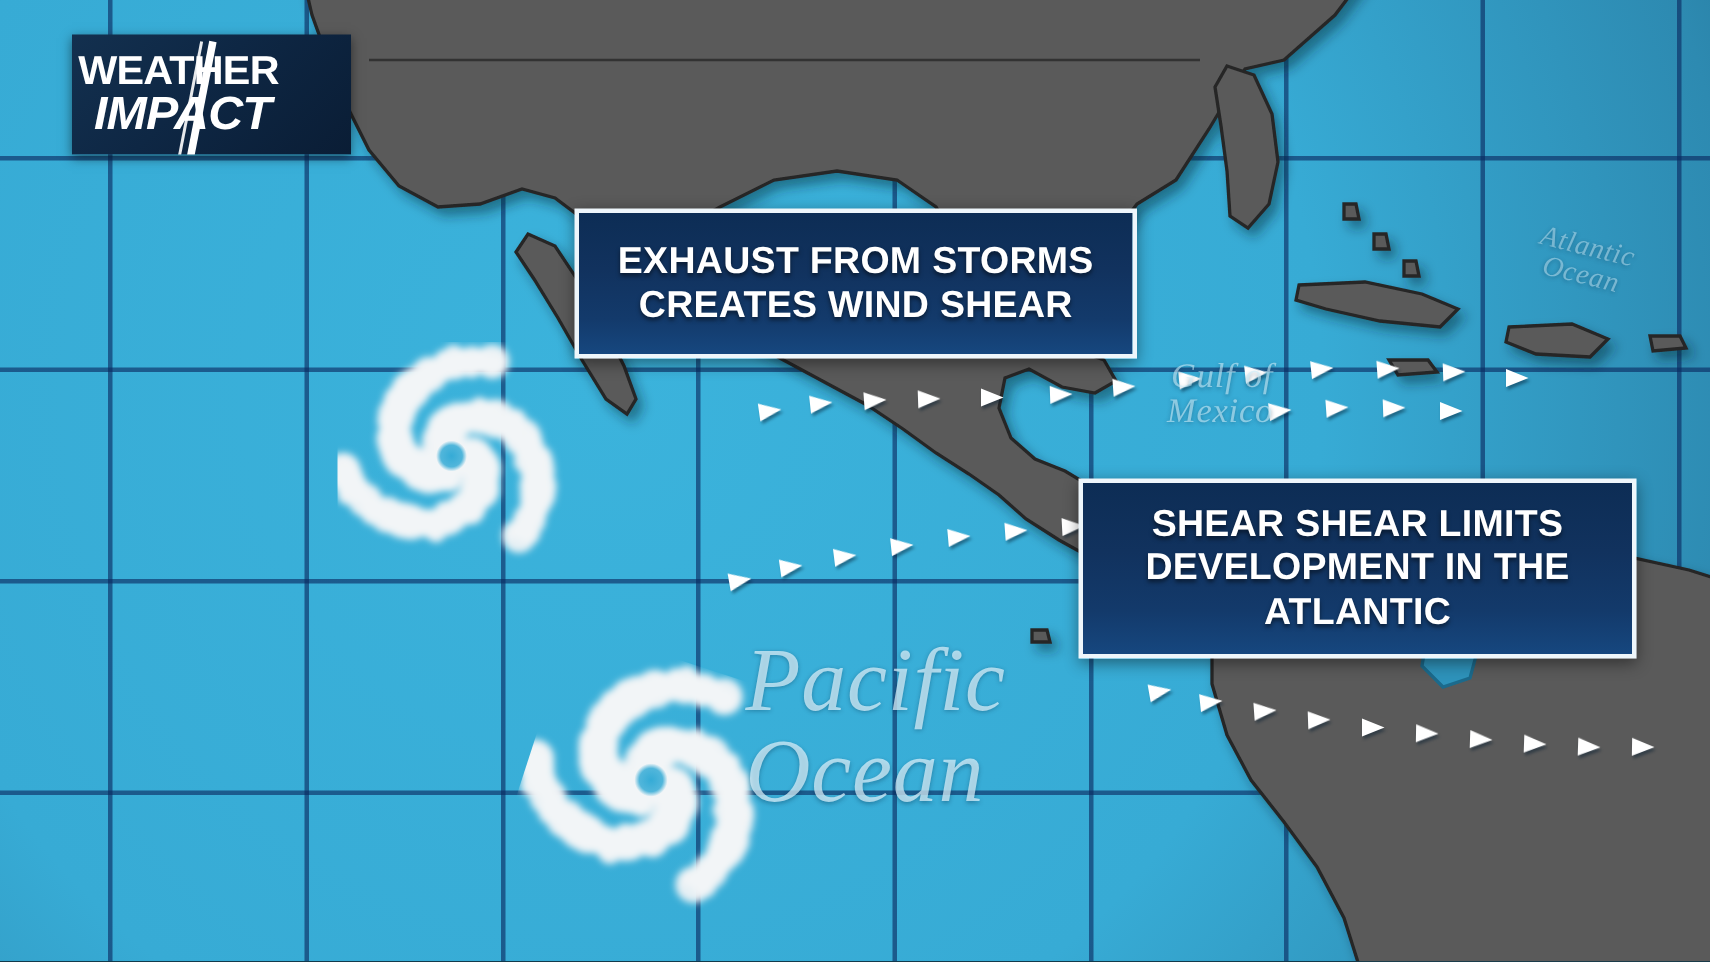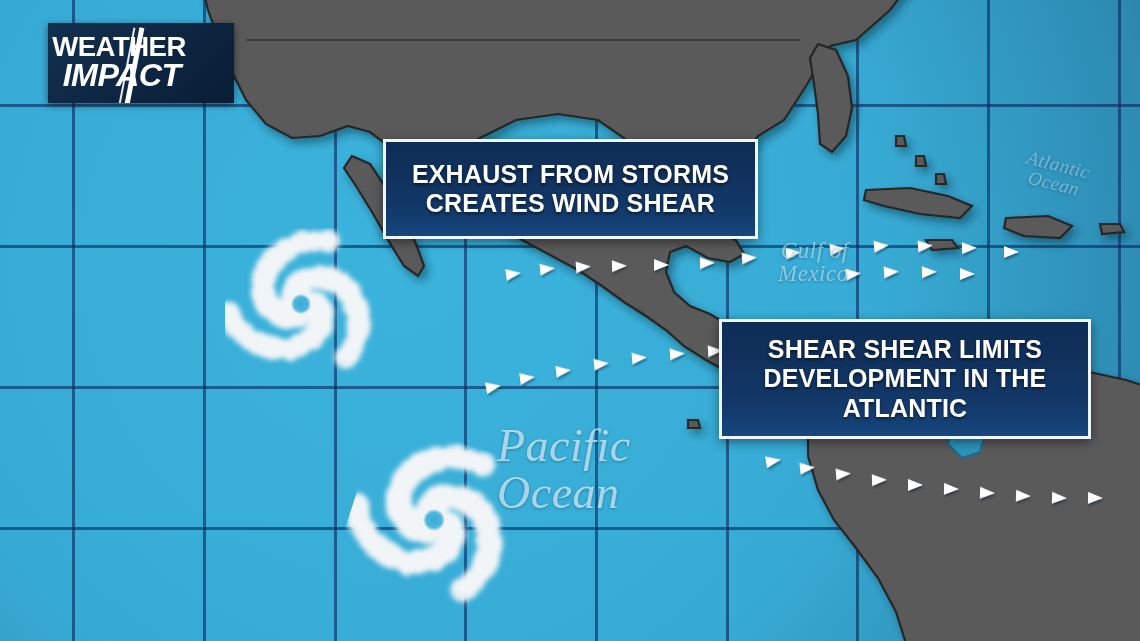--- a/index.html
+++ b/index.html
@@ -68,21 +68,21 @@
     font-family:"Liberation Serif", serif;
     font-style:italic;
     color:rgba(222,243,252,.72);
     text-shadow:0 1px 3px rgba(0,40,70,.35);
     line-height:1.02;
     letter-spacing:.5px;
     pointer-events:none;
     white-space:pre-line;
     font-weight:400;
   }
-  #lbl-pacific{left:497px; top:423px; font-size:46px; text-align:left;}
+  #lbl-pacific{left:497px; top:423px; font-size:60px; text-align:left;}
   #lbl-gulf{left:778px; top:239px; font-size:23px; text-align:right; color:rgba(205,236,248,.60);font-style:italic;}
   #lbl-atlantic{
     left:1024px; top:155px; font-size:19px; text-align:center;
     color:rgba(200,232,246,.50);
     transform:rotate(14deg); transform-origin:50% 50%;
   }
 
   
   .storm{position:absolute; pointer-events:none;}
   .storm svg{display:block;}

